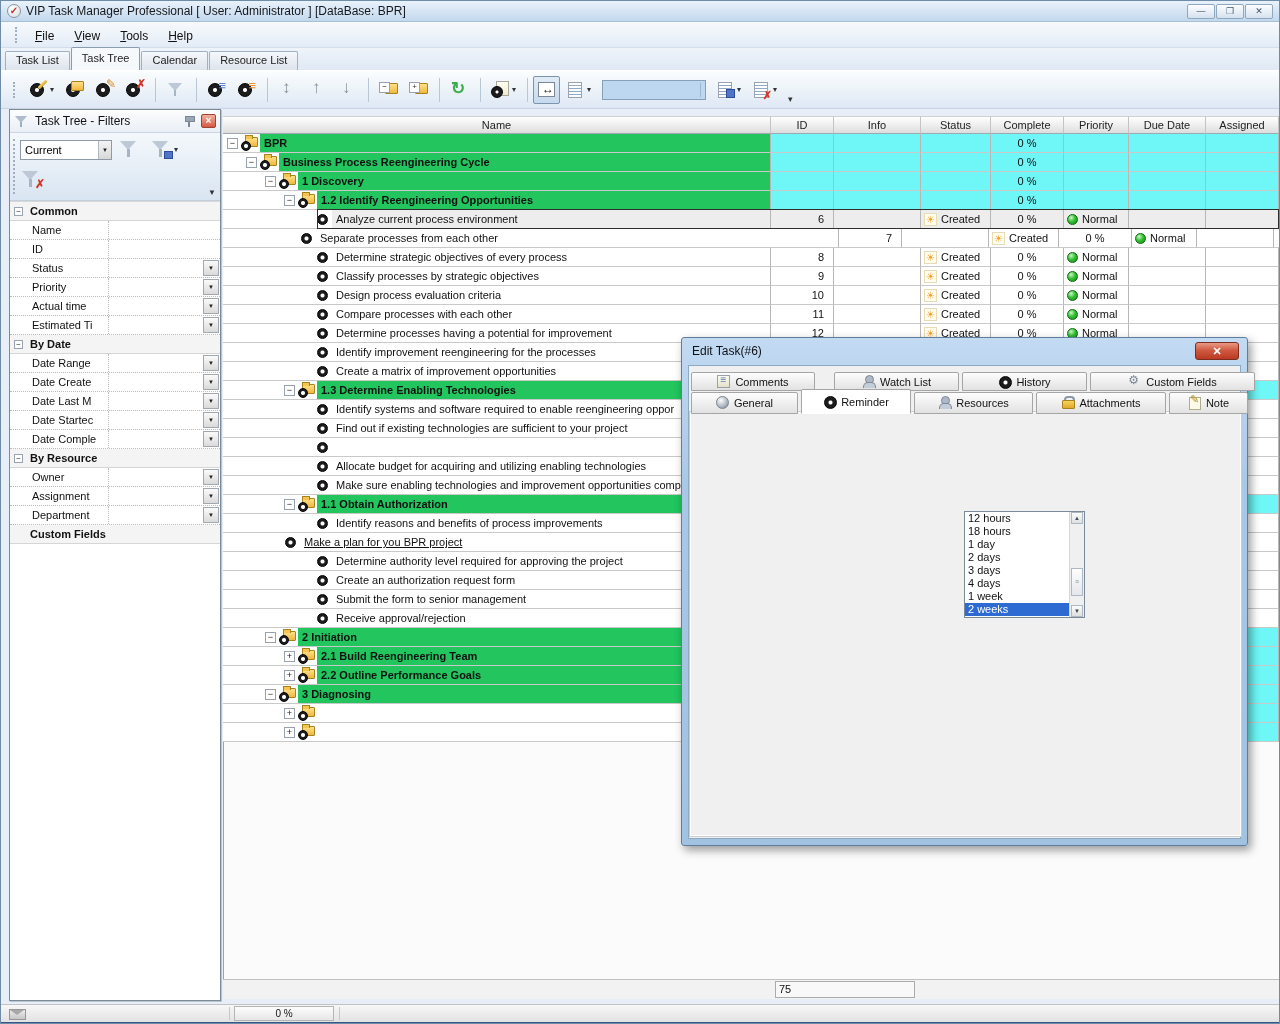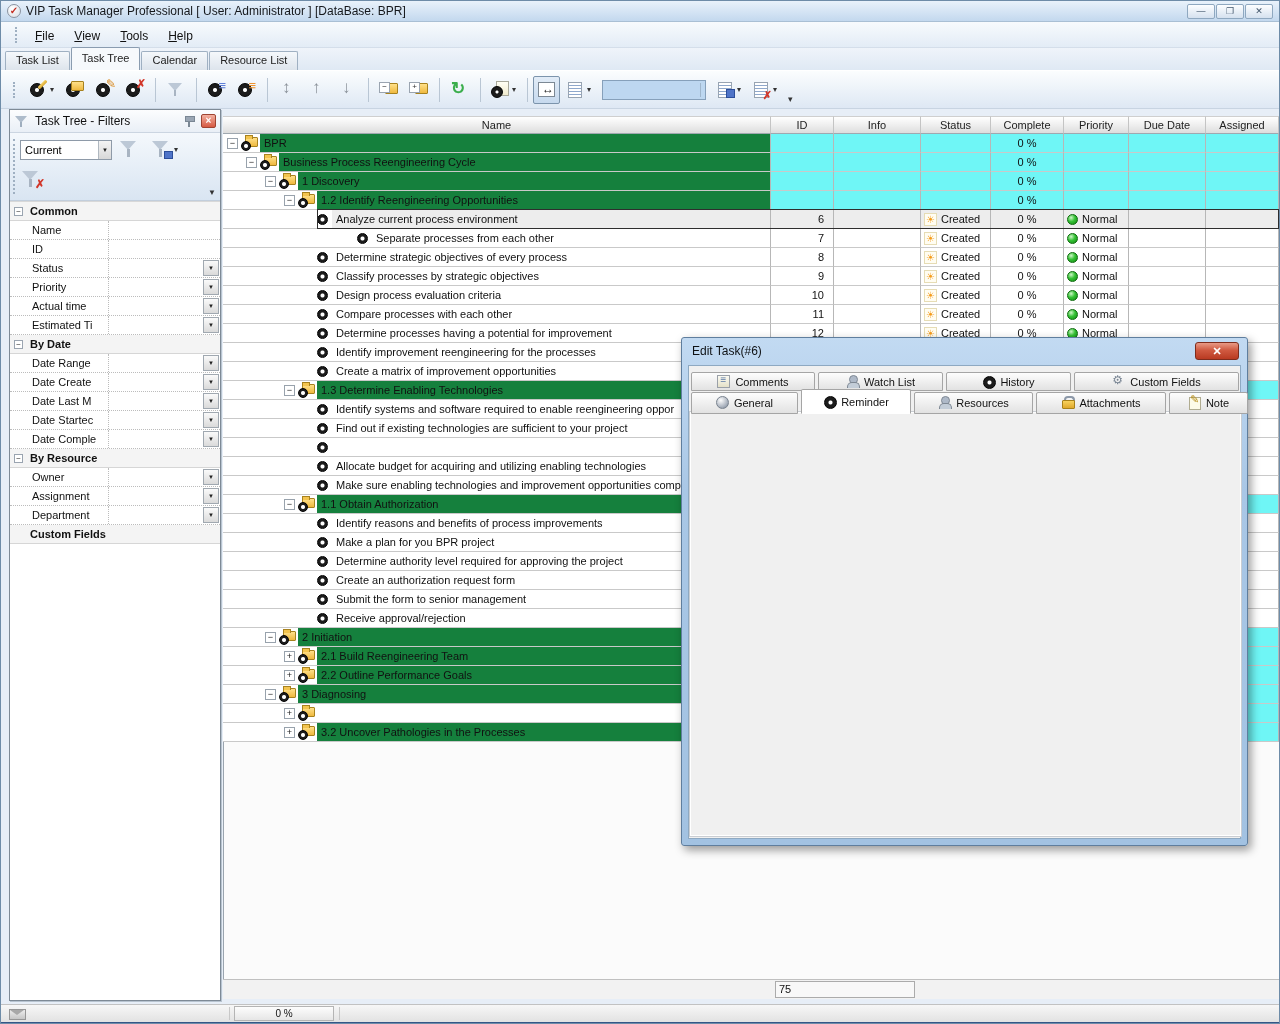--- a/index.html
+++ b/index.html
@@ -94,21 +94,21 @@
   
   .gridbg{position:absolute;left:222px;top:115px;width:1057px;height:883px;background:#FBFBFB;border:1px solid #9AA4AE;}
   .gh{position:absolute;left:222px;top:115px;width:1056px;height:18px;display:flex;}
   .gh-cell{background:linear-gradient(#FFFFFF,#EDEDED 55%,#DDDDDD);border-right:1px solid #C4C4C4;border-bottom:1px solid #9FA8B0;border-top:1px solid #CFCFCF;font-size:11px;display:flex;align-items:center;justify-content:center;color:#222;flex:none;}
   .gbody{position:absolute;left:222px;top:133px;width:1056px;}
   .grow{display:flex;height:19px;background:#FFF;}
   .cell{border-right:1px solid #B7B7B7;border-bottom:1px solid #C9C9C9;font-size:11px;display:flex;align-items:center;overflow:hidden;white-space:nowrap;flex:none;color:#111;}
   .grow.g .cell{background:#6FF6F6;}
   .grow .c-name{background:#FFF !important;}
   .nlabel{display:flex;align-items:center;height:100%;padding:0 4px;flex:1;overflow:hidden;white-space:nowrap;}
-  .g .nlabel{background:#15803d;}
+  .g .nlabel{background:#22c55e;font-weight:bold;}
   .sel .nlabel{background:#EDEDED;}
   .grow.sel .cell{background:#EDEDED;}
   .xp{width:11px;height:11px;border:1px solid #98A2AC;background:#FFF;font-size:9px;line-height:9px;text-align:center;margin-right:3px;flex:none;color:#222;}
   .xsp{width:11px;margin-right:3px;flex:none;}
   .gicon{position:relative;width:17px;height:14px;margin-right:2px;flex:none;}
   .gicon .fold{position:absolute;right:0;top:1px;width:13px;height:10px;background:linear-gradient(#FFE089,#EFB93F);border:1px solid #A8821E;border-radius:1px;}
   .gicon .fold::before{content:"";position:absolute;top:-3px;left:-1px;width:6px;height:3px;background:#F3C44E;border:1px solid #A8821E;border-bottom:none;}
   .mini-clock{display:inline-block;border-radius:50%;border:1px solid #000;background:radial-gradient(circle,#FFF 0 1.5px,#1C1C1C 2.5px);width:11px;height:11px;flex:none;}
   .gicon .mini-clock{position:absolute;left:0;bottom:-1px;width:10px;height:10px;}
   .leaf-clock{margin-right:4px;}
@@ -512,21 +512,21 @@
         </div>
         <div class="cell c-complete" data-name="complete-cell" style="width: 73px;">0 %</div>
         <div class="cell" data-name="priority-cell" style="width: 65px;">
           <span class="ball" data-name="priority-normal-icon"></span>
           <span>Normal</span>
         </div>
         <div class="cell" data-name="due-date-cell" style="width: 77px;"></div>
         <div class="cell" data-name="assigned-cell" style="width: 73px;"></div>
       </div>
       <div class="grow" data-name="task-row">
-        <div class="cell c-name" data-name="name-cell" style="width: 548px; padding-left: 120px;">
+        <div class="cell c-name" data-name="name-cell" style="width: 616px; padding-left: 64px;">
           <span class="xsp"></span>
           <span class="mini-clock leaf-clock" data-name="task-clock-icon"></span>
           <span class="nlabel" data-name="task-name">Separate processes from each other</span>
         </div>
         <div class="cell c-id" data-name="id-cell" style="width: 63px;">7</div>
         <div class="cell" data-name="info-cell" style="width: 87px;"></div>
         <div class="cell" data-name="status-cell" style="width: 70px;">
           <span class="sun" data-name="status-created-icon">☀</span>
           <span>Created</span>
         </div>
@@ -777,21 +777,21 @@
         </div>
         <div class="cell c-id" data-name="id-cell" style="width: 63px;"></div>
         <div class="cell" data-name="info-cell" style="width: 87px;"></div>
         <div class="cell" data-name="status-cell" style="width: 70px;"></div>
         <div class="cell c-complete" data-name="complete-cell" style="width: 73px;"></div>
         <div class="cell" data-name="priority-cell" style="width: 65px;"></div>
         <div class="cell" data-name="due-date-cell" style="width: 77px;"></div>
         <div class="cell" data-name="assigned-cell" style="width: 73px;"></div>
       </div>
       <div class="grow" data-name="task-row">
-        <div class="cell c-name" data-name="name-cell" style="width: 548px; padding-left: 80px;">
+        <div class="cell c-name" data-name="name-cell" style="width: 548px; padding-left: 48px; text-decoration: underline;">
           <span class="xsp"></span>
           <span class="mini-clock leaf-clock" data-name="task-clock-icon"></span>
           <span class="nlabel" data-name="task-name">Make a plan for you BPR project</span>
         </div>
         <div class="cell c-id" data-name="id-cell" style="width: 63px;"></div>
         <div class="cell" data-name="info-cell" style="width: 87px;"></div>
         <div class="cell" data-name="status-cell" style="width: 70px;"></div>
         <div class="cell c-complete" data-name="complete-cell" style="width: 73px;"></div>
         <div class="cell" data-name="priority-cell" style="width: 65px;"></div>
         <div class="cell" data-name="due-date-cell" style="width: 77px;"></div>
@@ -937,21 +937,20 @@
         <div class="cell" data-name="due-date-cell" style="width: 77px;"></div>
         <div class="cell" data-name="assigned-cell" style="width: 73px;"></div>
       </div>
       <div class="grow g" data-name="task-row">
         <div class="cell c-name" data-name="name-cell" style="width: 548px; padding-left: 61px;">
           <span class="xp" data-name="expand-icon">+</span>
           <span class="gicon" data-name="folder-task-icon">
             <span class="fold"></span>
             <span class="mini-clock"></span>
           </span>
-          <span class="nlabel" data-name="task-name">3.2 Uncover Pathologies in the Processes</span>
         </div>
         <div class="cell c-id" data-name="id-cell" style="width: 63px;"></div>
         <div class="cell" data-name="info-cell" style="width: 87px;"></div>
         <div class="cell" data-name="status-cell" style="width: 70px;"></div>
         <div class="cell c-complete" data-name="complete-cell" style="width: 73px;"></div>
         <div class="cell" data-name="priority-cell" style="width: 65px;"></div>
         <div class="cell" data-name="due-date-cell" style="width: 77px;"></div>
         <div class="cell" data-name="assigned-cell" style="width: 73px;"></div>
       </div>
     </div>
@@ -972,21 +971,21 @@
       <span class="dlg-title" data-name="dialog-title">Edit Task(#6)</span>
     </div>
     <div class="dlg-close" data-name="dialog-close-button">✕</div>
     <div class="dlg-inner" data-name="dialog-body"></div>
     <div class="dlg-content" data-name="reminder-tab-panel"></div>
     <div class="dtabs dtabs1" data-name="dialog-tabs-row1">
         <div class="dtab" data-name="dialog-tab-comments" style="width: 124px;">
           <span class="tabicon" data-name="comments-icon"></span>
           <span data-name="dialog-tab-label">Comments</span>
         </div>
-        <div class="dtab" data-name="dialog-tab-watch-list" style="width: 125px;">
+        <div class="dtab" data-name="dialog-tab-watch-list" style="width: 125px; margin-left: 16px;">
           <span class="tabicon" data-name="watch-list-icon"></span>
           <span data-name="dialog-tab-label">Watch List</span>
         </div>
         <div class="dtab" data-name="dialog-tab-history" style="width: 125px;">
           <span class="tabicon" data-name="history-icon"></span>
           <span data-name="dialog-tab-label">History</span>
         </div>
         <div class="dtab" data-name="dialog-tab-custom-fields" style="width: 165px;">
           <span class="tabicon" data-name="custom-fields-icon"></span>
           <span data-name="dialog-tab-label">Custom Fields</span>
@@ -1048,20 +1047,37 @@
     <div class="tinput" style="left:155px;top:181px;width:250px;" data-name="resources-input"></div>
 
     <span class="dlbl" style="left:48px;top:218px;" data-name="message-text-label">Message text:</span>
     <div class="msgbox" data-name="message-textarea">
       <div class="msgsb" data-name="message-scrollbar">
         <span class="a up" data-name="scroll-up-icon">▲</span>
         <span class="a dn" data-name="scroll-down-icon">▼</span>
       </div>
     </div>
 
+    <div class="dlist" data-name="interval-dropdown-list">
+      <div class="opts" data-name="interval-options">
+          <div class="opt" data-name="dropdown-option-12-hours">12 hours</div>
+          <div class="opt" data-name="dropdown-option-18-hours">18 hours</div>
+          <div class="opt" data-name="dropdown-option-1-day">1 day</div>
+          <div class="opt" data-name="dropdown-option-2-days">2 days</div>
+          <div class="opt" data-name="dropdown-option-3-days">3 days</div>
+          <div class="opt" data-name="dropdown-option-4-days">4 days</div>
+          <div class="opt" data-name="dropdown-option-1-week">1 week</div>
+          <div class="opt sel" data-name="dropdown-option-2-weeks">2 weeks</div>
+        </div>
+      <div class="lsb" data-name="dropdown-scrollbar">
+        <span class="a up" data-name="scroll-up-icon">▲</span>
+        <span class="th" data-name="scrollbar-thumb">≡</span>
+        <span class="a dn" data-name="scroll-down-icon">▼</span>
+      </div>
+    </div>
 
     <div class="dbtn" style="left:354px;width:96px;" data-name="ok-button">
       <span class="bi ok" data-name="ok-check-icon">✓</span>
       <span data-name="ok-button-label">Ok</span>
     </div>
     <div class="dbtn" style="left:465px;width:86px;" data-name="cancel-button">
       <span class="bi cancel" data-name="cancel-x-icon">✗</span>
       <span data-name="cancel-button-label">Cancel</span>
     </div>
   </div>

